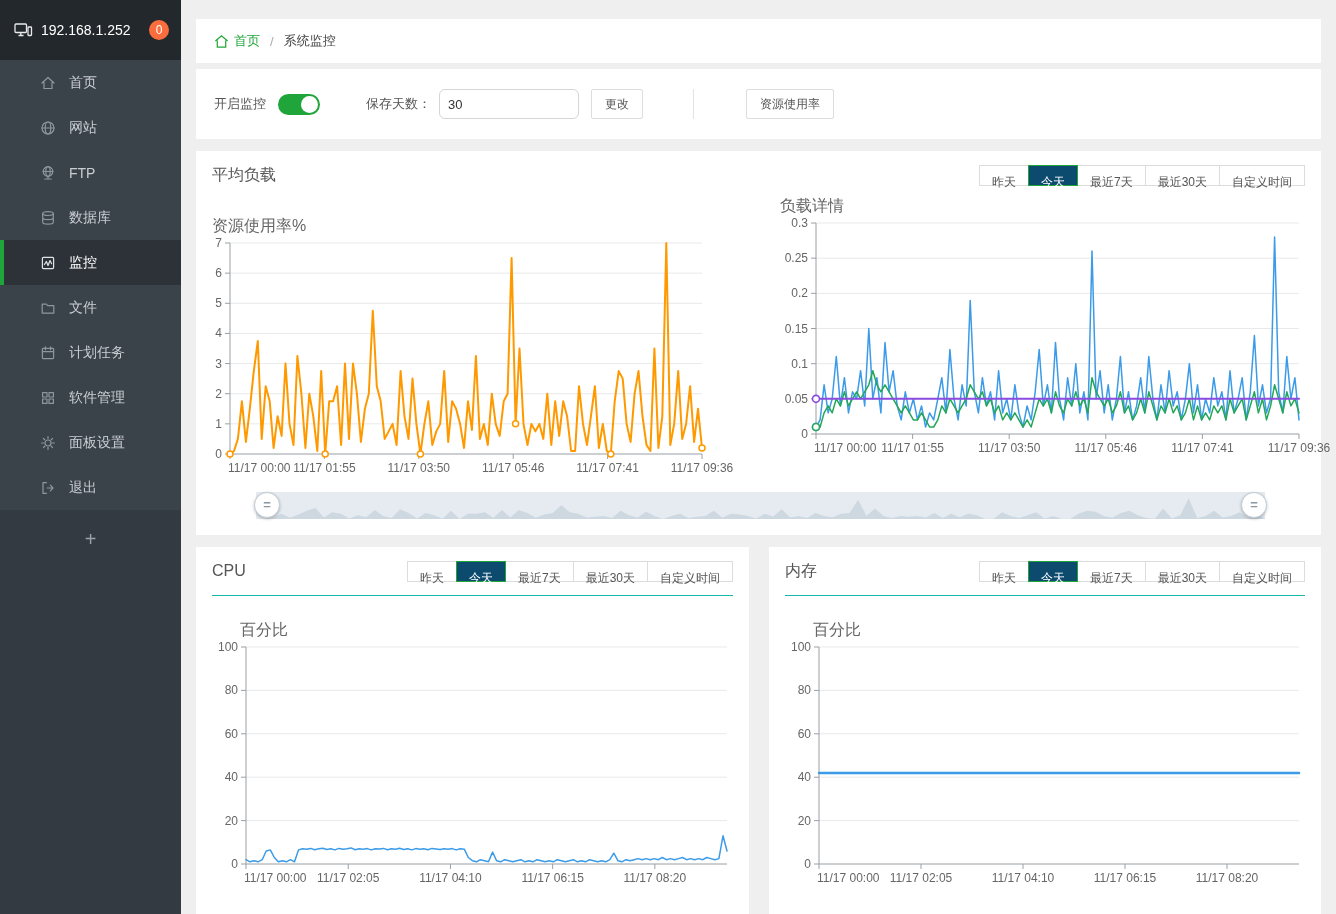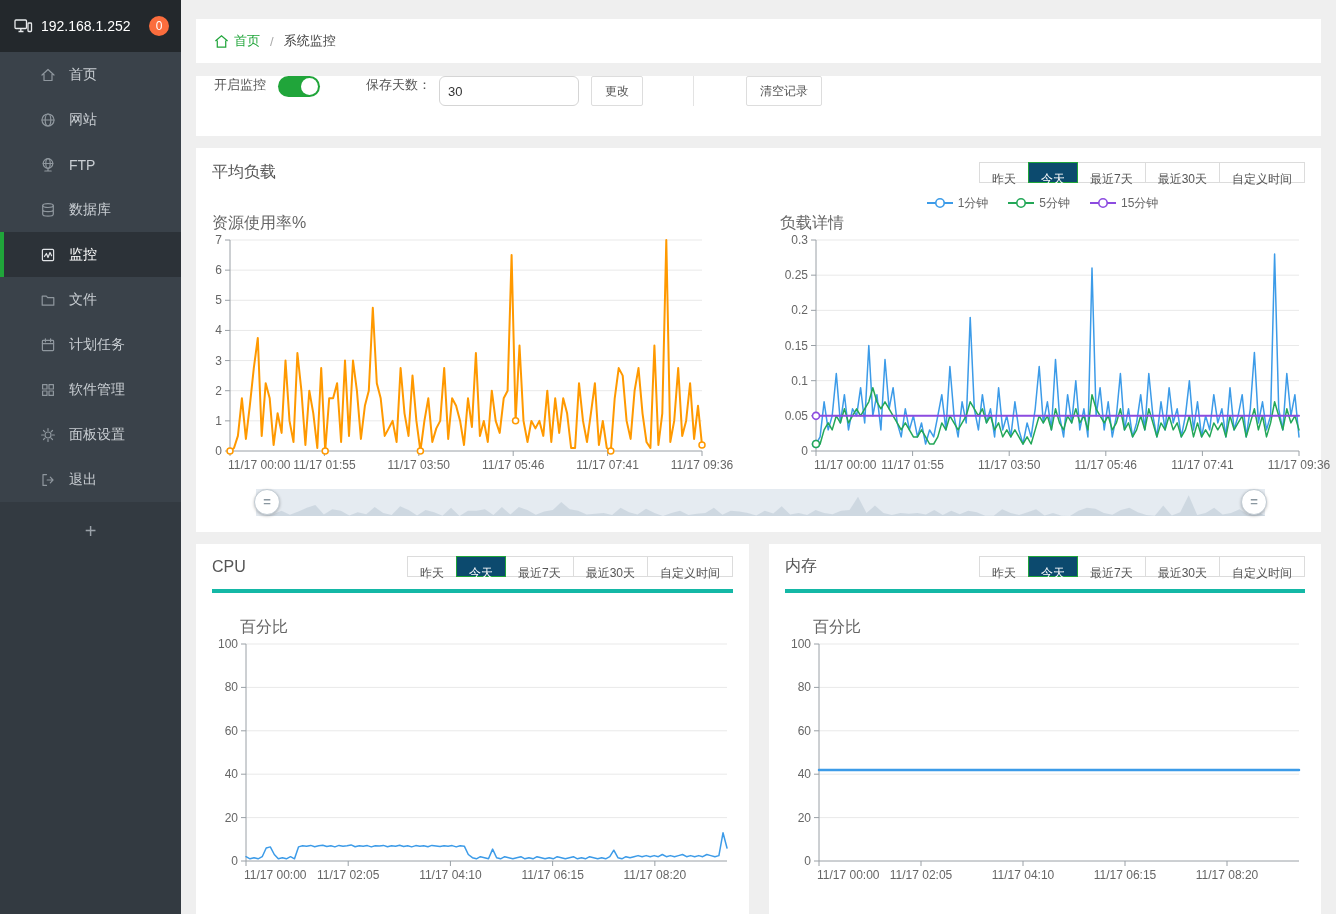--- a/index.html
+++ b/index.html
@@ -2,40 +2,40 @@
 <html><head>
 <meta charset="utf-8">
 <style>
   * { box-sizing: border-box; margin: 0; padding: 0; }
   html,body { width:1336px; height:914px; overflow:hidden; }
   body { font-family:"Liberation Sans","DejaVu Sans",sans-serif; font-size:12px; color:#555; background:#efefef; }
   .app { display:flex; width:1336px; height:914px; }
 
   
   aside { width:181px; flex:0 0 181px; background:#333a41; color:#c9ced3; height:100%; }
-  .side-header { height:52px; background:#23282c; display:flex; align-items:center; padding:0 12px 0 14px; color:#fff; font-size:14px;justify-content:flex-end; }
+  .side-header { height:60px; background:#23282c; display:flex; align-items:center; padding:0 12px 0 14px; color:#fff; font-size:14px;justify-content:flex-end; }
   .side-header .sh-icon { display:flex; margin-right:8px; }
   .side-header .badge { margin-left:auto; width:20px; height:20px; border-radius:50%; background:#FB6D3D; color:#fff; font-size:12px; line-height:20px; text-align:center; cursor:pointer; }
   .side-menu { background:#3a424a; }
   .menu-item { height:45px; display:flex; align-items:center; padding-left:36px; font-size:14px; color:#c9ced3; cursor:pointer; border-left:4px solid transparent; }
   .menu-item .mi-icon { width:17px; height:17px; margin-right:12px; display:flex; align-items:center; color:#8f979e; }
   .menu-item.active { background:#2c3238; border-left-color:#20A53A; color:#fff; }
   .menu-item.active .mi-icon { color:#e2e5e8; }
   .side-add { text-align:center; padding-top:18px; font-size:20px; color:#9aa1a8; cursor:pointer; }
 
   
   main { flex:1; padding:0 15px; overflow:hidden; }
   .card { background:#fff; }
   .breadcrumb { margin-top:19px; height:44px; display:flex; align-items:center; padding-left:18px; font-size:13px; }
   .breadcrumb .bc-home { display:flex; align-items:center; color:#20A53A; cursor:pointer; }
   .breadcrumb .bc-home span { margin-left:5px; }
   .breadcrumb .bc-sep { margin:0 10px; color:#aaa; }
   .breadcrumb .bc-cur { color:#444; }
 
-  .controls { margin-top:13px; height:60px; display:flex; padding-left:18px; font-size:13px; }
+  .controls { margin-top:6px; height:70px; display:flex; align-items:center; padding-left:18px; font-size:13px; }
   .toggle { width:42px; height:21px; background:#20A53A; border-radius:11px; position:relative; margin-left:12px; cursor:pointer; }
   .toggle .knob { position:absolute; right:2px; top:2px; width:17px; height:17px; border-radius:50%; background:#fff; }
   .ctl-label { color:#555; }
   .ctl-gap { margin-left:46px; }
   .controls input { width:140px; height:30px; border:1px solid #d5d5d5; border-radius:6px; margin-left:8px; padding:0 8px; font-size:13px; color:#333; font-family:inherit; }
   .btn { height:30px; padding:0 13px; background:#fff; border:1px solid #ddd; border-radius:2px; font-size:12px; color:#555; cursor:pointer; font-family:inherit; }
   .btn-change { margin-left:12px; }
   .vdiv { width:1px; height:30px; background:#e3e3e3; margin-left:50px; }
   .btn-clear { margin-left:52px; }
 
@@ -55,21 +55,21 @@
   .series-name { height:20px; color:#666; font-size:16px; }
   .chart-box { width:100%; }
   svg { overflow:visible; display:block; }
 
   .datazoom { position:relative; height:27px; margin:10px 40px 0 44px; background:#e5ebf1; }
   .dz-handle { position:absolute; top:0; width:26px; height:26px; border-radius:50%; background:#fff; border:1px solid #c2ccd4; box-shadow:0 1px 3px rgba(0,0,0,.25); color:#8a97a0; font-size:13px; font-weight:bold; text-align:center; line-height:24px; cursor:ew-resize; z-index:2; }
   .dz-left { left:-2px; } .dz-right { right:-2px; }
 
   .bottom-row { display:flex; gap:20px; margin-top:12px; }
   .half-panel { flex:1 1 0; margin-top:0; padding:0 16px 16px; height:380px; }
-  .half-head { height:49px; display:flex; align-items:center; justify-content:space-between; border-bottom:4px solid #14b8a6; }
+  .half-head { height:49px; display:flex; align-items:center; justify-content:space-between; border-bottom:1px solid #14b8a6; }
   .half-body { padding-top:24px; }
   .half-body .series-name { margin-left:28px; }
 </style>
 </head>
 <body>
 
 <div class="app">
 
   <aside>
     <div class="side-header">
@@ -194,21 +194,21 @@
 
     <div class="card controls">
       <span class="ctl-label">开启监控</span>
       <span class="toggle">
           <span class="knob"></span>
         </span>
       <span class="ctl-label ctl-gap">保存天数：</span>
       <input type="text" value="30" style="">
       <button class="btn btn-change">更改</button>
       <span class="vdiv"></span>
-      <button class="btn btn-clear">清空记录</button>
+      <button class="btn btn-clear">资源使用率</button>
     </div>
 
     <section class="card panel">
       <div class="panel-head">
         <h2 class="panel-title">平均负载</h2>
         <div class="btn-group">
             <button>昨天</button>
             <button class="active">今天</button>
             <button>最近7天</button>
             <button>最近30天</button>
@@ -262,43 +262,20 @@
                 <circle cx="18" cy="218" r="3" fill="#fff" stroke="#FF9900" stroke-width="1.5"></circle>
                 <circle cx="113.19327731092437" cy="218" r="3" fill="#fff" stroke="#FF9900" stroke-width="1.5"></circle>
                 <circle cx="208.38655462184875" cy="218" r="3" fill="#fff" stroke="#FF9900" stroke-width="1.5"></circle>
                 <circle cx="303.5798319327731" cy="187.85714285714286" r="3" fill="#fff" stroke="#FF9900" stroke-width="1.5"></circle>
                 <circle cx="398.7731092436975" cy="218" r="3" fill="#fff" stroke="#FF9900" stroke-width="1.5"></circle>
                 <circle cx="490" cy="211.97142857142856" r="3" fill="#fff" stroke="#FF9900" stroke-width="1.5"></circle>
               </svg>
             </div>
         </div>
         <div class="chart-block" style="flex:1">
-          <div class="legend" id="legend-load">
-              <span class="legend-item">
-                <svg width="26" height="12">
-                  <line x1="0" y1="6" x2="26" y2="6" stroke="#3C9BE8" stroke-width="2"></line>
-                  <circle cx="13" cy="6" r="4.2" fill="#fff" stroke="#3C9BE8" stroke-width="1.6"></circle>
-                </svg>
-                <span>1分钟</span>
-              </span>
-              <span class="legend-item">
-                <svg width="26" height="12">
-                  <line x1="0" y1="6" x2="26" y2="6" stroke="#23A757" stroke-width="2"></line>
-                  <circle cx="13" cy="6" r="4.2" fill="#fff" stroke="#23A757" stroke-width="1.6"></circle>
-                </svg>
-                <span>5分钟</span>
-              </span>
-              <span class="legend-item">
-                <svg width="26" height="12">
-                  <line x1="0" y1="6" x2="26" y2="6" stroke="#8C4BE0" stroke-width="2"></line>
-                  <circle cx="13" cy="6" r="4.2" fill="#fff" stroke="#8C4BE0" stroke-width="1.6"></circle>
-                </svg>
-                <span>15分钟</span>
-              </span>
-            </div>
           <div class="series-name">负载详情</div>
           <div class="chart-box" style="height:246px">
               <svg width="525" height="246">
                 <line x1="36" y1="182.83333333333331" x2="519" y2="182.83333333333331" stroke="#e9e9e9" stroke-width="1"></line>
                 <line x1="36" y1="147.66666666666666" x2="519" y2="147.66666666666666" stroke="#e9e9e9" stroke-width="1"></line>
                 <line x1="36" y1="112.5" x2="519" y2="112.5" stroke="#e9e9e9" stroke-width="1"></line>
                 <line x1="36" y1="77.33333333333331" x2="519" y2="77.33333333333331" stroke="#e9e9e9" stroke-width="1"></line>
                 <line x1="36" y1="42.16666666666666" x2="519" y2="42.16666666666666" stroke="#e9e9e9" stroke-width="1"></line>
                 <line x1="36" y1="7" x2="519" y2="7" stroke="#e9e9e9" stroke-width="1"></line>
                 <line x1="36" y1="7" x2="36" y2="218" stroke="#9aa0a6" stroke-width="1"></line>

